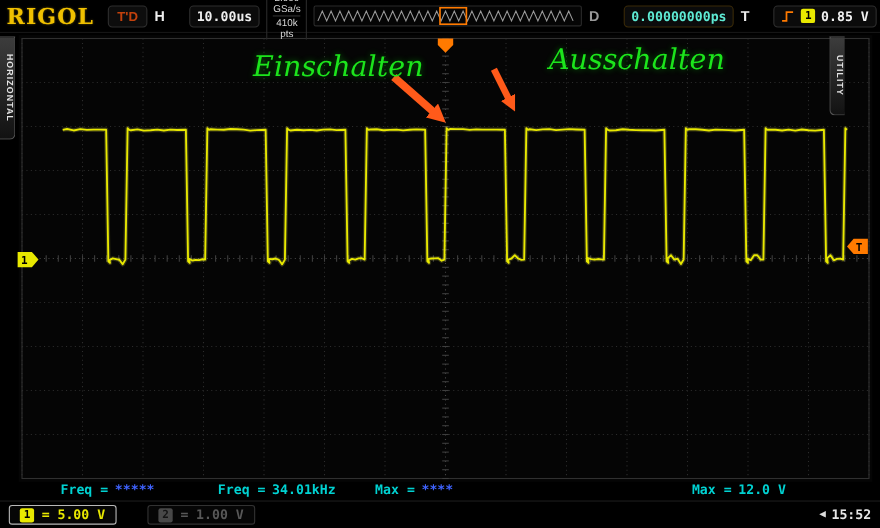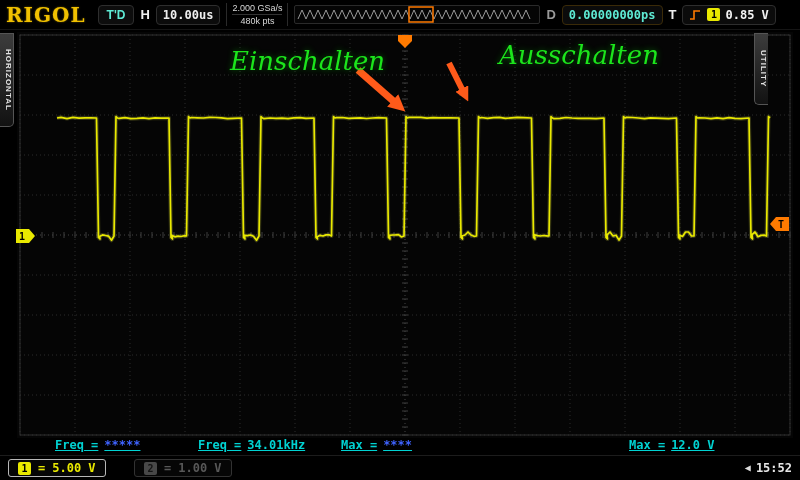--- a/index.html
+++ b/index.html
@@ -6,25 +6,25 @@
   body{width:800px;height:480px;overflow:hidden;font-family:"Liberation Sans",sans-serif;}
   .page{position:relative;width:768px;height:480px;background:#000;}
 
   
   .topbar{position:absolute;top:0;left:0;width:800px;height:30px;background:#000;
           border-bottom:1px solid #151515;display:flex;align-items:center;gap:6px;
           padding:0 6px;box-sizing:border-box;z-index:5;}
   .logo{font:bold 20px "DejaVu Serif",serif;color:#f0c000;letter-spacing:1px;
         text-shadow:0 0 2px rgba(240,192,0,.5);margin-right:6px;}
   .badge{background:#0d0d0d;border:1px solid #2e2e2e;border-radius:4px;
-         color:#5eead4;font:bold 12px "Liberation Sans",sans-serif;padding:2px 8px;}
+         color:#c2410c;font:bold 12px "Liberation Sans",sans-serif;padding:2px 8px;}
   .hlabel{color:#eee;font:bold 13px "Liberation Sans",sans-serif;}
   .dlabel{color:#999;font:bold 13px "Liberation Sans",sans-serif;}
   .box{background:#0b0b0b;border:1px solid #2e2e2e;border-radius:4px;
-       color:#eee;font:bold 12px "DejaVu Sans Mono",monospace;padding:2px 6px;white-space:nowrap;}
+       color:#eee;font:bold 12px "DejaVu Sans Mono",monospace;padding:2px 6px;white-space:nowrap;margin-left:16px;}
   .box.delay{color:#5eead4;border-color:#3a2a08;}
   .srate{font:9px "Liberation Sans",sans-serif;color:#d8d8d8;text-align:center;line-height:10px;
          border-left:1px solid #2a2a2a;border-right:1px solid #2a2a2a;padding:0 5px;}
   .srate .top{border-bottom:1px solid #333;padding-bottom:1px;margin-bottom:1px;}
   .overview{width:244px;height:17px;background:#050505;border:1px solid #2a2a2a;border-radius:2px;}
   .trig{display:flex;align-items:center;gap:5px;}
   .chbadge{width:13px;height:13px;background:#e9e900;color:#000;border-radius:2px;
            display:inline-flex;align-items:center;justify-content:center;
            font:bold 10px "DejaVu Sans Mono",monospace;}
   .tlevel{color:#f2f2f2;font:bold 12px "DejaVu Sans Mono",monospace;}
@@ -41,21 +41,21 @@
   #scope-svg{position:absolute;top:0;left:0;z-index:1;}
 
   
   .annot{position:absolute;z-index:4;color:#1ce51c;font:italic 26px "DejaVu Serif",serif;
          text-shadow:0 0 6px rgba(0,230,0,.45);white-space:nowrap;}
   #annot-on{left:230px;top:46px;}
   #annot-off{left:499px;top:40px;}
 
   
   .measures{position:absolute;top:438px;left:0;width:800px;height:15px;z-index:5;}
-  .meas{position:absolute;white-space:nowrap;font:bold 12px "DejaVu Sans Mono",monospace;color:#00d2d2;text-decoration:underline;}
+  .meas{position:absolute;white-space:nowrap;font:bold 12px "DejaVu Sans Mono",monospace;color:#00d2d2;}
   .meas .mv{margin-left:6px;}
   .meas .mv.star{color:#3f63ff;}
   #m0{left:55px}#m1{left:198px}#m2{left:341px}#m3{left:487px}#m4{left:629px}
 
   
   .chbar{position:absolute;top:455px;left:0;width:800px;height:25px;background:#000;
          border-top:1px solid #1c1c1c;z-index:5;}
   .chbox{position:absolute;top:3px;height:18px;display:flex;align-items:center;gap:7px;
          padding:0 9px;border-radius:3px;background:#060606;box-sizing:border-box;}
   .chbox.ch1{left:8px;border:1px solid #b8b8b8;}
@@ -76,21 +76,21 @@
 
 <div class="page">
 
   <header class="topbar">
     <div class="logo">RIGOL</div>
     <div class="badge">T'D</div>
     <div class="hlabel">H</div>
     <div class="box">10.00us</div>
     <div class="srate">
       <div class="top">2.000 GSa/s</div>
-      <div>480k pts</div>
+      <div>410k pts</div>
     </div>
     <div class="overview">
       <svg id="overview-svg" width="242" height="17">
           <polyline points="3,13 7,4 11,13 15,4 19,13 23,4 27,13 31,4 35,13 39,4 43,13 47,4 51,13 55,4 59,13 63,4 67,13 71,4 75,13 79,4 83,13 87,4 91,13 95,4 99,13 103,4 107,13 111,4 115,13 119,4 123,13 127,4 131,13 135,4 139,13 143,4 147,13 151,4 155,13 159,4 163,13 167,4 171,13 175,4 179,13 183,4 187,13 191,4 195,13 199,4 203,13 207,4 211,13 215,4 219,13 223,4 227,13 231,4 235,13 " fill="none" stroke="#9a9a9a" stroke-width="1"></polyline>
           <rect x="114" y="1" width="24" height="15" fill="none" stroke="#ff7a00" stroke-width="1.5"></rect>
         </svg>
     </div>
     <div class="dlabel">D</div>
     <div class="box delay">0.00000000ps</div>
     <div class="hlabel">T</div>

